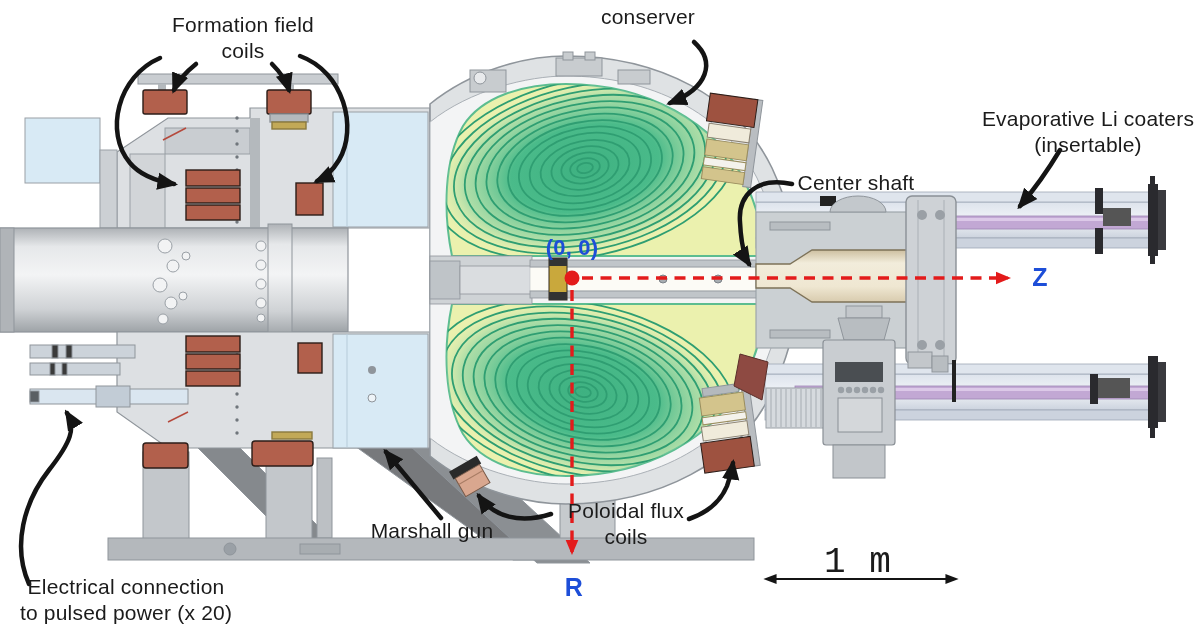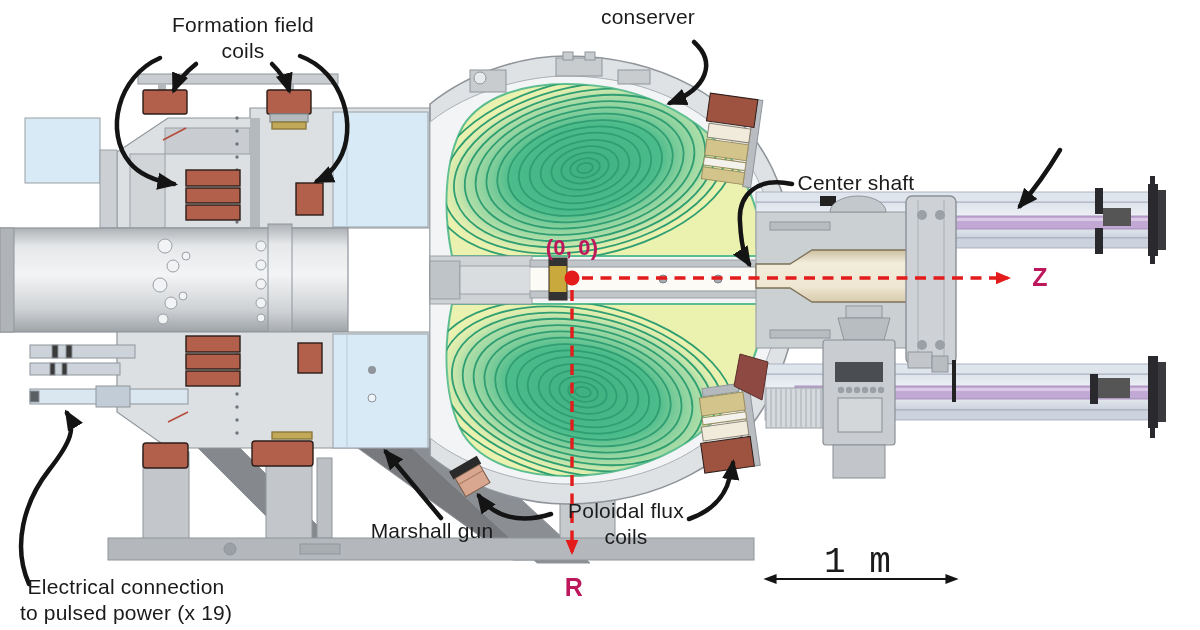--- a/index.html
+++ b/index.html
@@ -2,21 +2,21 @@
 <html><head>
 <meta charset="utf-8">
 <style>
   html,body{margin:0;padding:0;background:#fff;}
   #stage{position:relative;width:1200px;height:630px;background:#fff;overflow:hidden;
          font-family:"Liberation Sans",sans-serif;}
   #stage svg{position:absolute;left:0;top:0;}
   .lbl{position:absolute;transform:translateX(-50%);text-align:center;
        font-size:21px;line-height:1.22;color:#1b1b1b;white-space:nowrap;letter-spacing:.2px;}
   .lbl .ln{display:block;}
-  .red{color:#be185d;font-weight:bold;text-align:right;}
+  .red{color:#1d4ed8;font-weight:bold;text-align:right;}
   .origin{font-size:22px;}
   .axis{font-size:25px;}
   .serif{font-family:Liberation Mono, monospace;font-size:36px;letter-spacing:1px;}
 </style>
 </head>
 <body>
 
 <div id="stage">
 <svg width="1200" height="630" viewBox="0 0 1200 630">
   <defs>
@@ -378,27 +378,31 @@
   <line x1="766" y1="579" x2="956" y2="579" stroke="#141414" stroke-width="2.2" marker-start="url(#ahS)" marker-end="url(#ahS)"></line>
 </svg>
 
 <div class="lbl" style="left:243px;top:12px">
   <span class="ln">Formation field</span>
   <span class="ln">coils</span>
 </div>
 <div class="lbl" style="left:648px;top:4px">
   <span class="ln">conserver</span>
 </div>
+<div class="lbl" style="left:1088px;top:106px">
+  <span class="ln">Evaporative Li coaters</span>
+  <span class="ln">(insertable)</span>
+</div>
 <div class="lbl" style="left:856px;top:170px">Center shaft</div>
 <div class="lbl" style="left:432px;top:518px">Marshall gun</div>
 <div class="lbl" style="left:626px;top:498px">
   <span class="ln">Poloidal flux</span>
   <span class="ln">coils</span>
 </div>
 <div class="lbl" style="left:126px;top:574px">
   <span class="ln">Electrical connection</span>
-  <span class="ln">to pulsed power (x 19)</span>
+  <span class="ln">to pulsed power (x 20)</span>
 </div>
 <div class="lbl serif" style="left:858px;top:541px">1 m</div>
 <div class="lbl red origin" style="left:572px;top:235px">(0, 0)</div>
 <div class="lbl red axis" style="left:1040px;top:262px">Z</div>
 <div class="lbl red axis" style="left:574px;top:572px">R</div>
 </div>
 
 </body></html>

